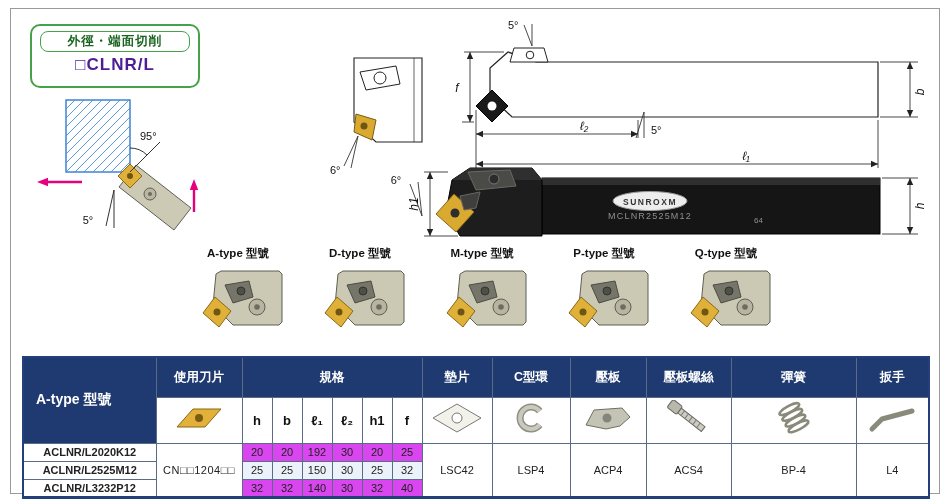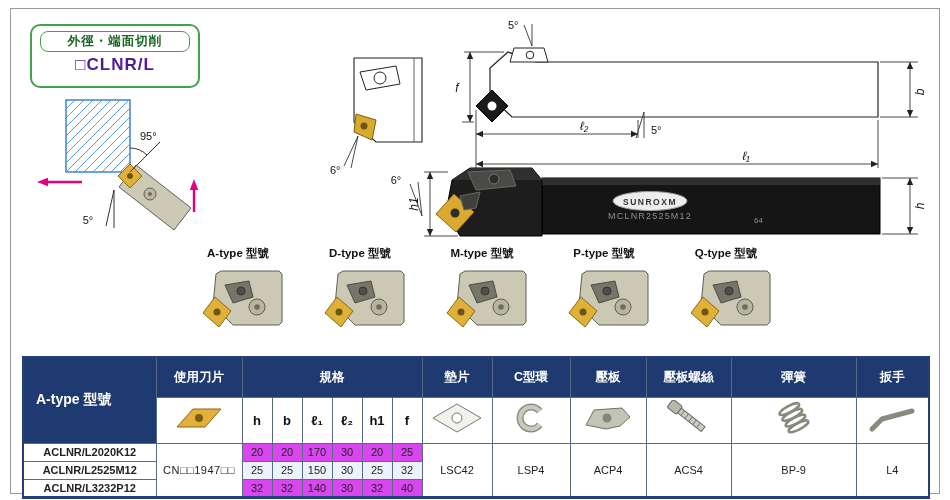--- a/index.html
+++ b/index.html
@@ -362,32 +362,32 @@
         <th>
           <svg width="60" height="36" viewBox="0 0 60 36">
             <path d="M 10,29 L 20,19 L 50,11" fill="none" stroke="#8a8a7b" stroke-width="5" stroke-linecap="round" stroke-linejoin="round"></path>
           </svg>
         </th>
       </tr>
     </thead>
     <tbody>
       <tr class="r-odd">
         <td class="model">ACLNR/L2020K12</td>
-        <td rowspan="3" class="insert-code">CN□□1947□□</td>
+        <td rowspan="3" class="insert-code">CN□□1204□□</td>
         <td class="dimv">20</td>
         <td class="dimv">20</td>
-        <td class="dimv">170</td>
+        <td class="dimv">192</td>
         <td class="dimv">30</td>
         <td class="dimv">20</td>
         <td class="dimv">25</td>
         <td rowspan="3" class="part">LSC42</td>
         <td rowspan="3" class="part">LSP4</td>
         <td rowspan="3" class="part">ACP4</td>
         <td rowspan="3" class="part">ACS4</td>
-        <td rowspan="3" class="part">BP-9</td>
+        <td rowspan="3" class="part">BP-4</td>
         <td rowspan="3" class="part">L4</td>
       </tr>
       <tr class="r-even">
         <td class="model">ACLNR/L2525M12</td>
         <td class="dimv">25</td>
         <td class="dimv">25</td>
         <td class="dimv">150</td>
         <td class="dimv">30</td>
         <td class="dimv">25</td>
         <td class="dimv">32</td>

